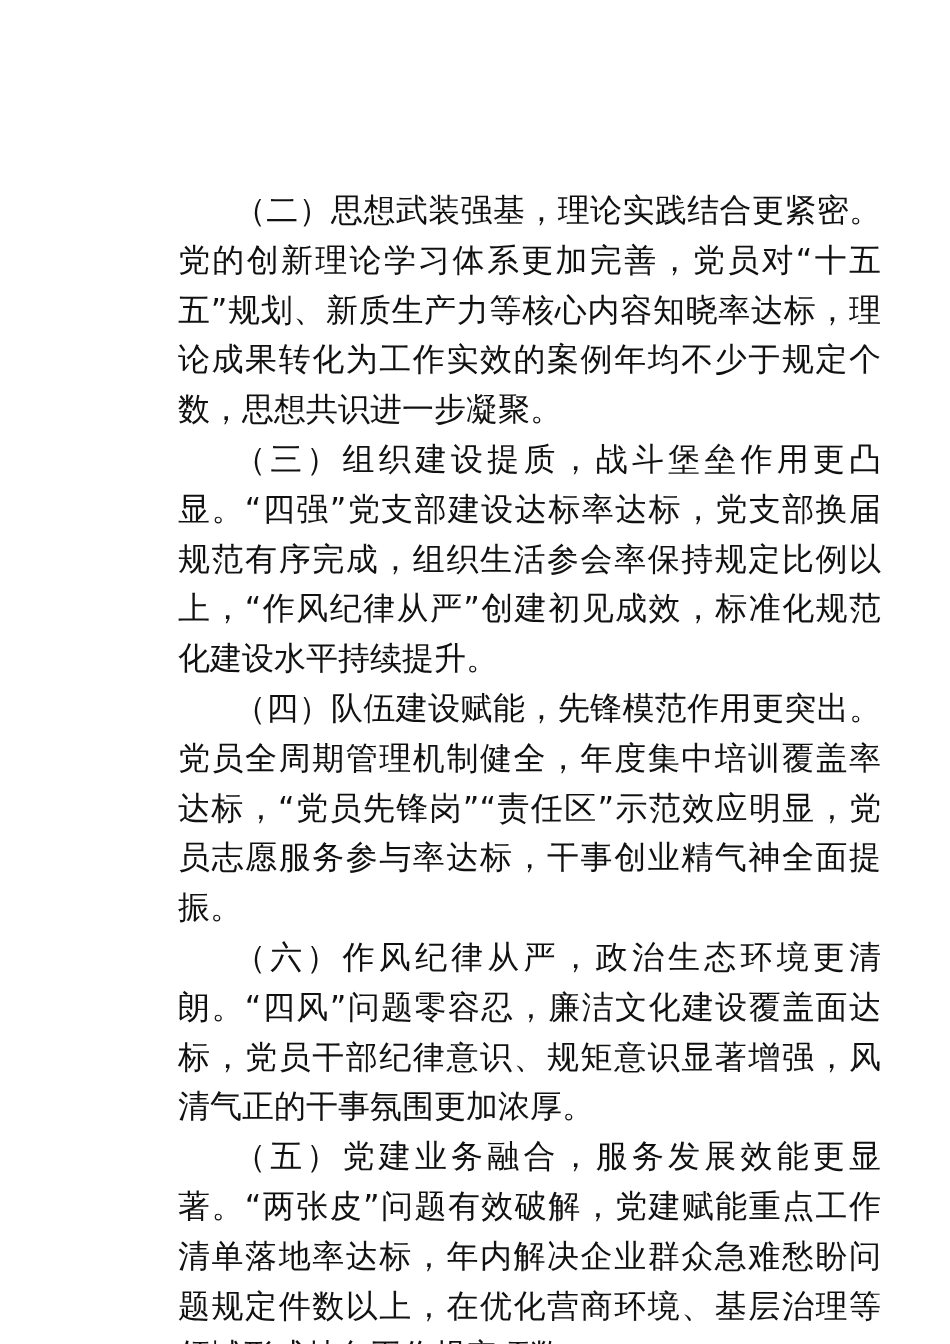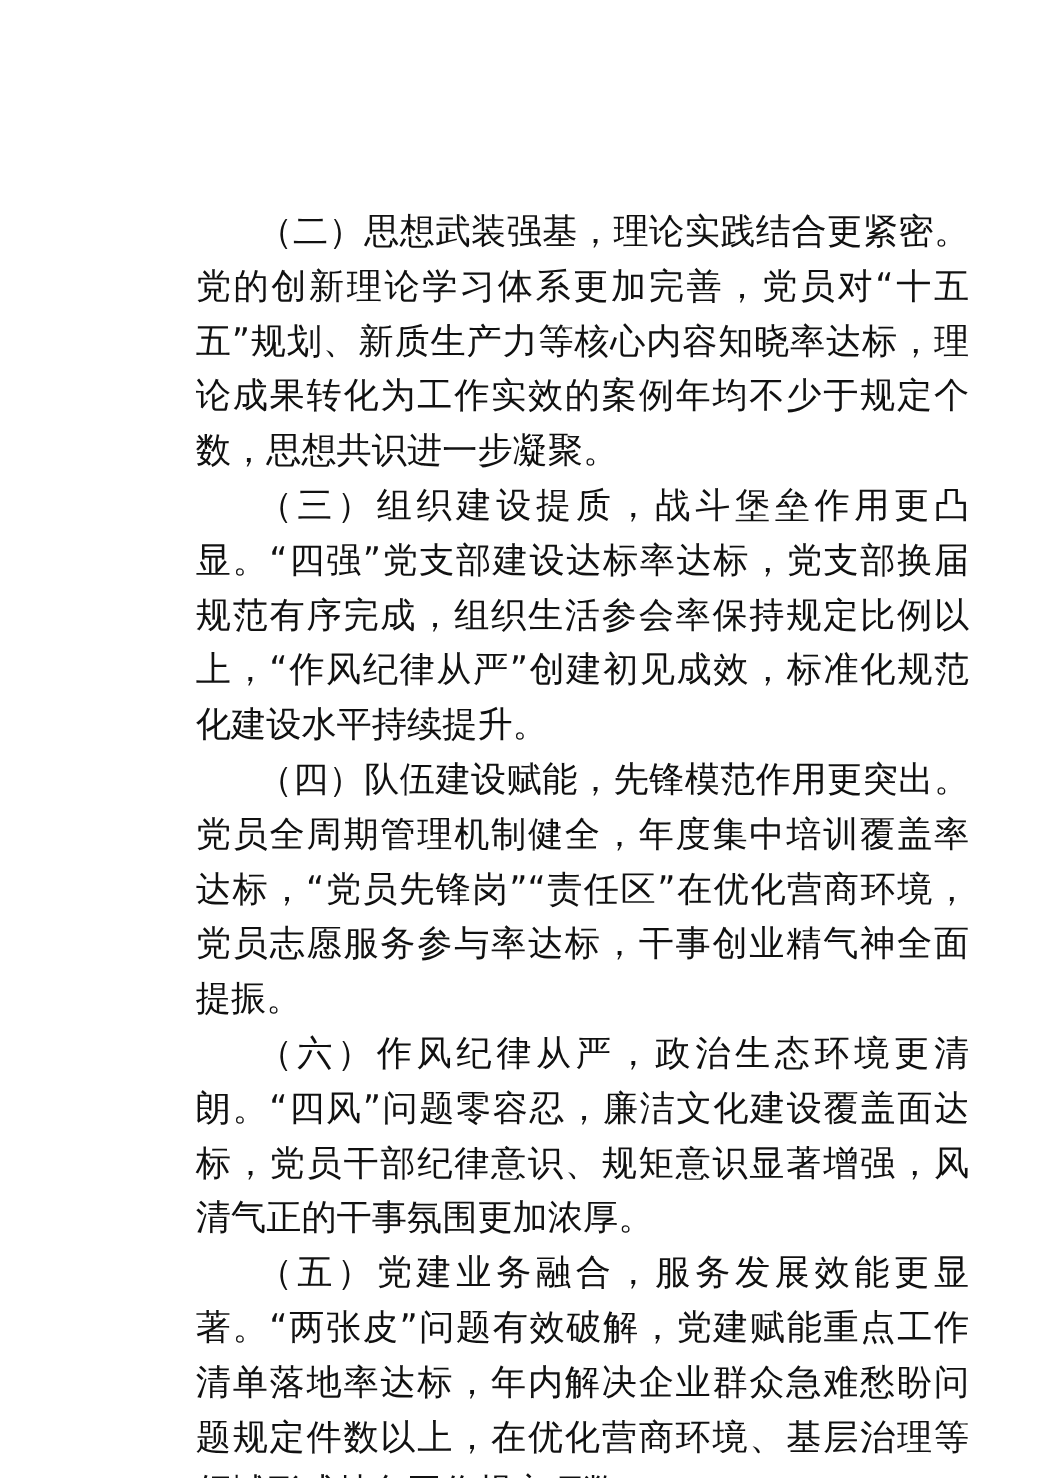--- a/index.html
+++ b/index.html
@@ -37,17 +37,17 @@
       padding: 0;
       text-indent: 52px;
     }
   </style>
 </head>
 <body>
 
 <div class="page">
   <p class="para">（二）思想武装强基，理论实践结合更紧密。党的创新理论学习体系更加完善，党员对“十五五”规划、新质生产力等核心内容知晓率达标，理论成果转化为工作实效的案例年均不少于规定个数，思想共识进一步凝聚。</p>
   <p class="para">（三）组织建设提质，战斗堡垒作用更凸显。“四强”党支部建设达标率达标，党支部换届规范有序完成，组织生活参会率保持规定比例以上，“作风纪律从严”创建初见成效，标准化规范化建设水平持续提升。</p>
-  <p class="para">（四）队伍建设赋能，先锋模范作用更突出。党员全周期管理机制健全，年度集中培训覆盖率达标，“党员先锋岗”“责任区”在优化营商环境，党员志愿服务参与率达标，干事创业精气神全面提振。</p>
+  <p class="para">（四）队伍建设赋能，先锋模范作用更突出。党员全周期管理机制健全，年度集中培训覆盖率达标，“党员先锋岗”“责任区”示范效应明显，党员志愿服务参与率达标，干事创业精气神全面提振。</p>
   <p class="para">（六）作风纪律从严，政治生态环境更清朗。“四风”问题零容忍，廉洁文化建设覆盖面达标，党员干部纪律意识、规矩意识显著增强，风清气正的干事氛围更加浓厚。</p>
   <p class="para">（五）党建业务融合，服务发展效能更显著。“两张皮”问题有效破解，党建赋能重点工作清单落地率达标，年内解决企业群众急难愁盼问题规定件数以上，在优化营商环境、基层治理等领域形成特色工作规定项数。</p>
   <p class="heading">三、战斗堡垒作用更凸显</p>
 </div>
 
 </body></html>

